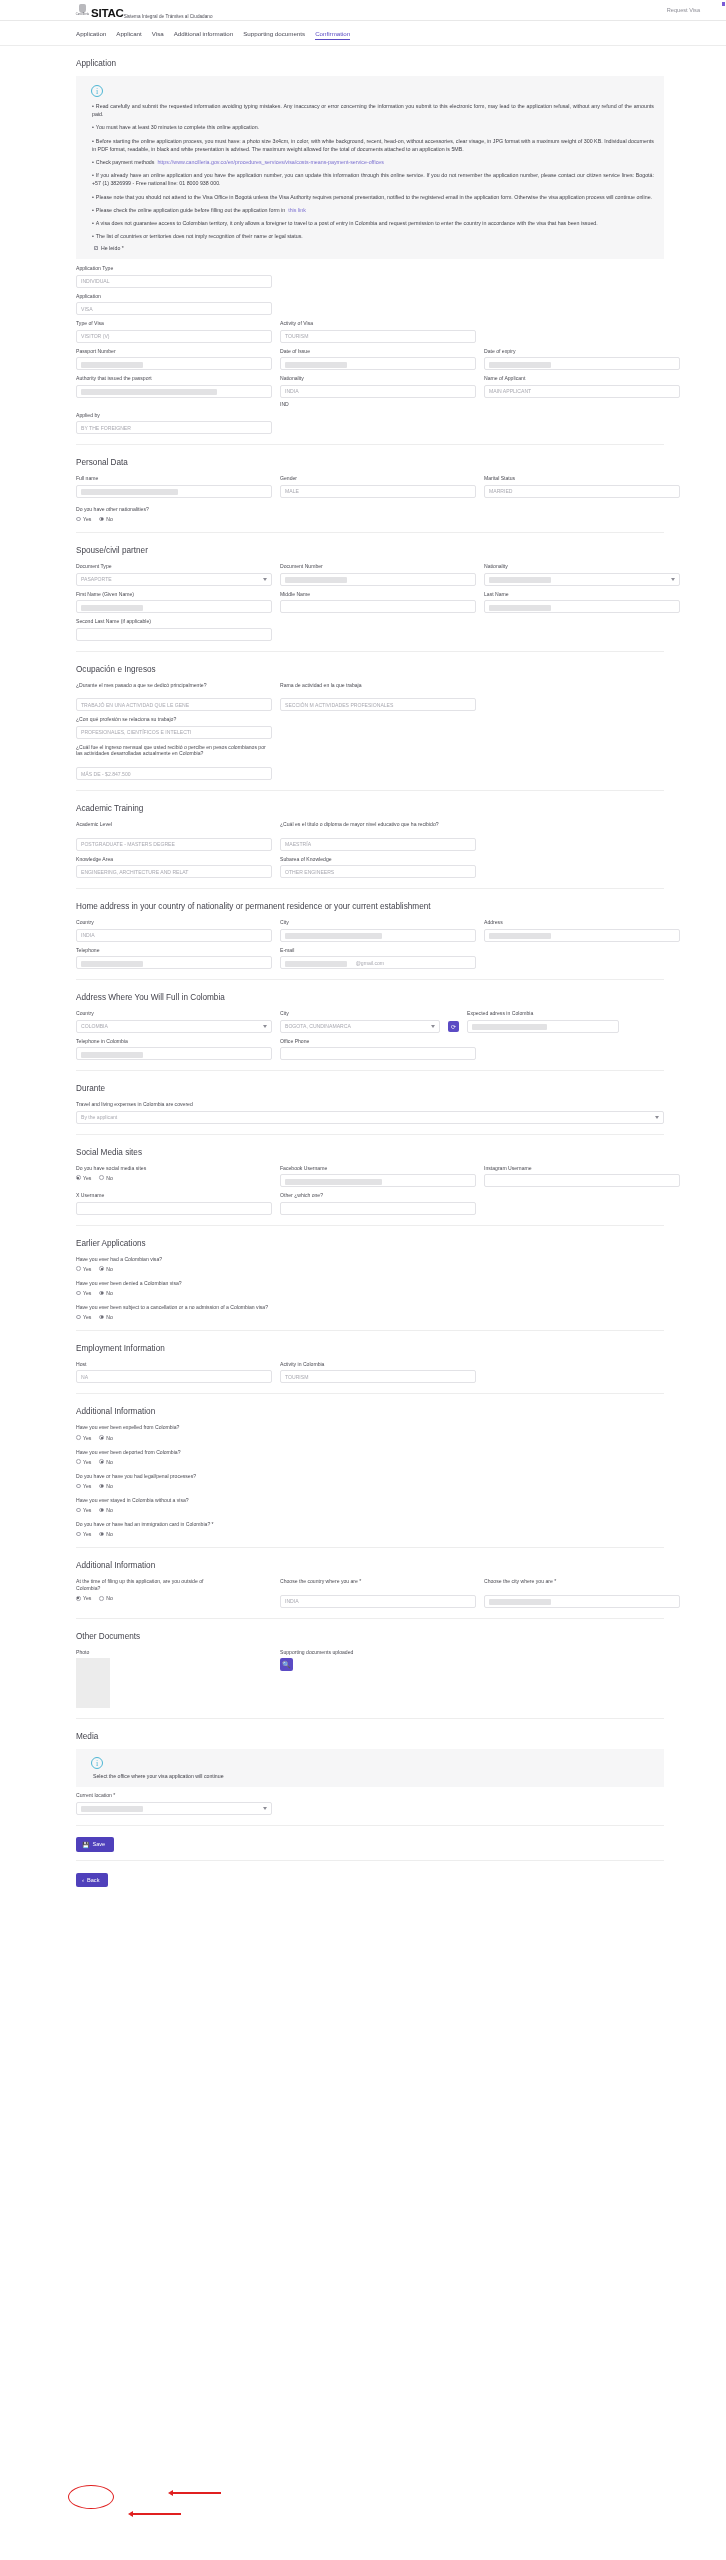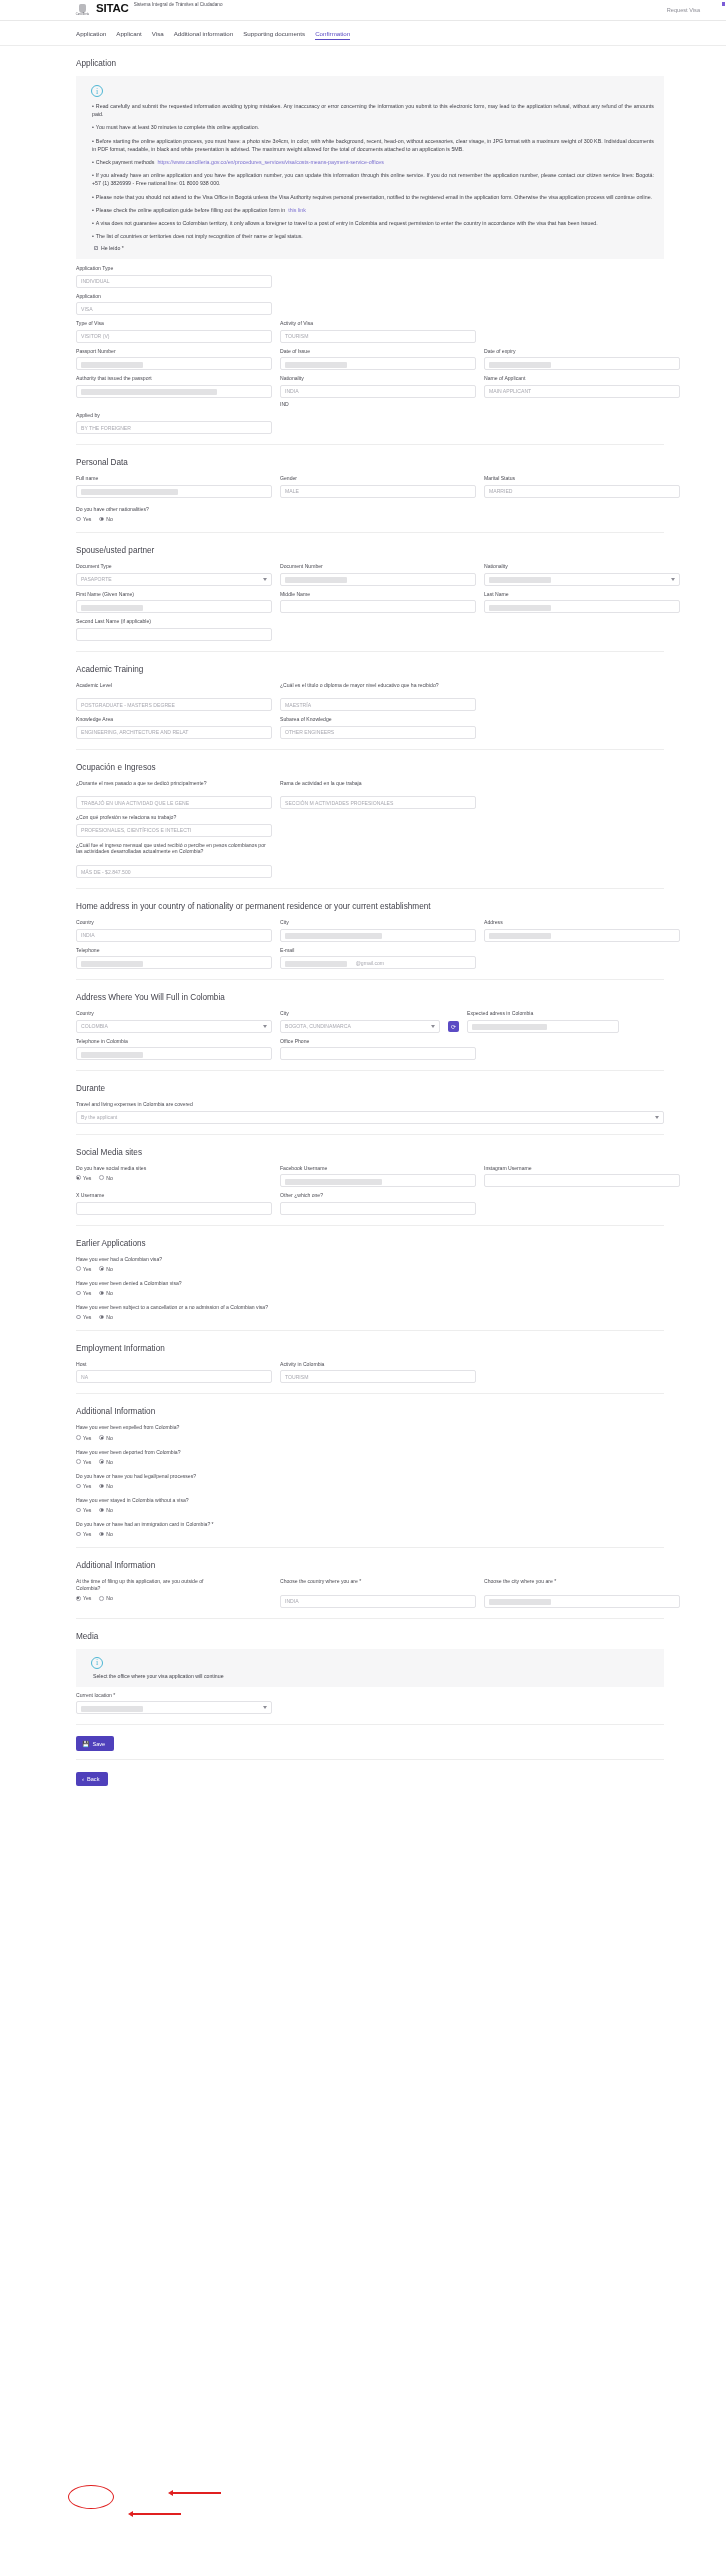--- a/index.html
+++ b/index.html
@@ -13,21 +13,21 @@
 
   
   .topbar {
     height: 21px;
     display: flex;
     align-items: center;
     padding: 0 14px 0 74px;
     border-bottom: 1px solid #e8e8e8;
     background: #fff;
   }
-  .brand { display: flex; align-items: flex-start; gap: 5px; }
+  .brand { display: flex; align-items: flex-end; }
   .crest {
     width: 17px; height: 17px;
     display: flex; flex-direction: column; align-items: center; justify-content: center;
   }
   .crest-shield {
     width: 7px; height: 9px;
     background: #b9b9bd;
     border-radius: 2px 2px 4px 4px;
   }
   .crest-label { font-size: 2.6px; letter-spacing: .1px; color: #4a4a55; margin-top: .5px; }
@@ -326,21 +326,21 @@
         <div class="radio">
             <span class="rd on"></span>
             <span>No</span>
           </div>
       </div>
     </div>
     <div class="divider"></div>
   </div>
 
   <div class="section">
-    <h2 class="sec-title">Spouse/usted partner</h2>
+    <h2 class="sec-title">Spouse/civil partner</h2>
     <div class="row">
       <div class="col">
         <div class="fld-label">Document Type</div>
         <div class="input">
             <span>PASAPORTE</span>
             <span class="caret"></span>
           </div>
       </div>
       <div class="col">
         <div class="fld-label">Document Number</div>
@@ -371,66 +371,66 @@
       <div class="col">
         <div class="fld-label">Second Last Name (if applicable)</div>
         <div class="input"></div>
       </div>
     </div>
     <div class="divider"></div>
   </div>
 
 
   <div class="section">
+    <h2 class="sec-title">Ocupación e Ingresos</h2>
+    <div class="row">
+      <div class="col">
+        <div class="fld-label two">¿Durante el mes pasado a que se dedicó principalmente?</div>
+        <div class="input">TRABAJÓ EN UNA ACTIVIDAD QUE LE GENE</div>
+      </div>
+      <div class="col">
+        <div class="fld-label two">Rama de actividad en la que trabaja</div>
+        <div class="input">SECCIÓN M ACTIVIDADES PROFESIONALES</div>
+      </div>
+    </div>
+    <div class="row">
+      <div class="col">
+        <div class="fld-label">¿Con qué profesión se relaciona su trabajo?</div>
+        <div class="input">PROFESIONALES, CIENTÍFICOS E INTELECTI</div>
+      </div>
+    </div>
+    <div class="row">
+      <div class="col">
+        <div class="fld-label three">¿Cuál fue el ingreso mensual que usted recibió o percibe en pesos colombianos por las actividades desarrolladas actualmente en Colombia?</div>
+        <div class="input">MÁS DE - $2.847.500</div>
+      </div>
+    </div>
+    <div class="divider"></div>
+  </div>
+
+  <div class="section">
     <h2 class="sec-title">Academic Training</h2>
     <div class="row">
       <div class="col">
         <div class="fld-label two">Academic Level</div>
         <div class="input">POSTGRADUATE - MASTERS DEGREE</div>
       </div>
       <div class="col">
         <div class="fld-label two">¿Cuál es el título o diploma de mayor nivel educativo que ha recibido?</div>
         <div class="input">MAESTRÍA</div>
       </div>
     </div>
     <div class="row">
       <div class="col">
         <div class="fld-label">Knowledge Area</div>
         <div class="input">ENGINEERING, ARCHITECTURE AND RELAT</div>
       </div>
       <div class="col">
         <div class="fld-label">Subarea of Knowledge</div>
         <div class="input">OTHER ENGINEERS</div>
-      </div>
-    </div>
-    <div class="divider"></div>
-  </div>
-
-  <div class="section">
-    <h2 class="sec-title">Ocupación e Ingresos</h2>
-    <div class="row">
-      <div class="col">
-        <div class="fld-label two">¿Durante el mes pasado a que se dedicó principalmente?</div>
-        <div class="input">TRABAJÓ EN UNA ACTIVIDAD QUE LE GENE</div>
-      </div>
-      <div class="col">
-        <div class="fld-label two">Rama de actividad en la que trabaja</div>
-        <div class="input">SECCIÓN M ACTIVIDADES PROFESIONALES</div>
-      </div>
-    </div>
-    <div class="row">
-      <div class="col">
-        <div class="fld-label">¿Con qué profesión se relaciona su trabajo?</div>
-        <div class="input">PROFESIONALES, CIENTÍFICOS E INTELECTI</div>
-      </div>
-    </div>
-    <div class="row">
-      <div class="col">
-        <div class="fld-label three">¿Cuál fue el ingreso mensual que usted recibió o percibe en pesos colombianos por las actividades desarrolladas actualmente en Colombia?</div>
-        <div class="input">MÁS DE - $2.847.500</div>
       </div>
     </div>
     <div class="divider"></div>
   </div>
 
   <div class="section">
     <h2 class="sec-title">Home address in your country of nationality or permanent residence or your current establishment</h2>
     <div class="row">
       <div class="col">
         <div class="fld-label">Country</div>
@@ -699,20 +699,34 @@
         <div class="input">INDIA</div>
       </div>
       <div class="col">
         <div class="fld-label two">Choose the city where you are *</div>
         <div class="input redacted short"></div>
       </div>
     </div>
     <div class="divider"></div>
   </div>
 
+  <div class="section">
+    <h2 class="sec-title">Other Documents</h2>
+    <div class="row">
+      <div class="col">
+        <div class="fld-label">Photo</div>
+        <div class="photo-box"></div>
+      </div>
+      <div class="col">
+        <div class="fld-label">Supporting documents uploaded</div>
+        <div class="icon-btn search">🔍</div>
+      </div>
+    </div>
+    <div class="divider"></div>
+  </div>
 
   <div class="section">
     <h2 class="sec-title">Media</h2>
     <div class="office-note">
       <div class="info-circle">i</div>
       <p>Select the office where your visa application will continue</p>
     </div>
     <div class="row">
       <div class="col">
         <div class="fld-label">Current location *</div>

